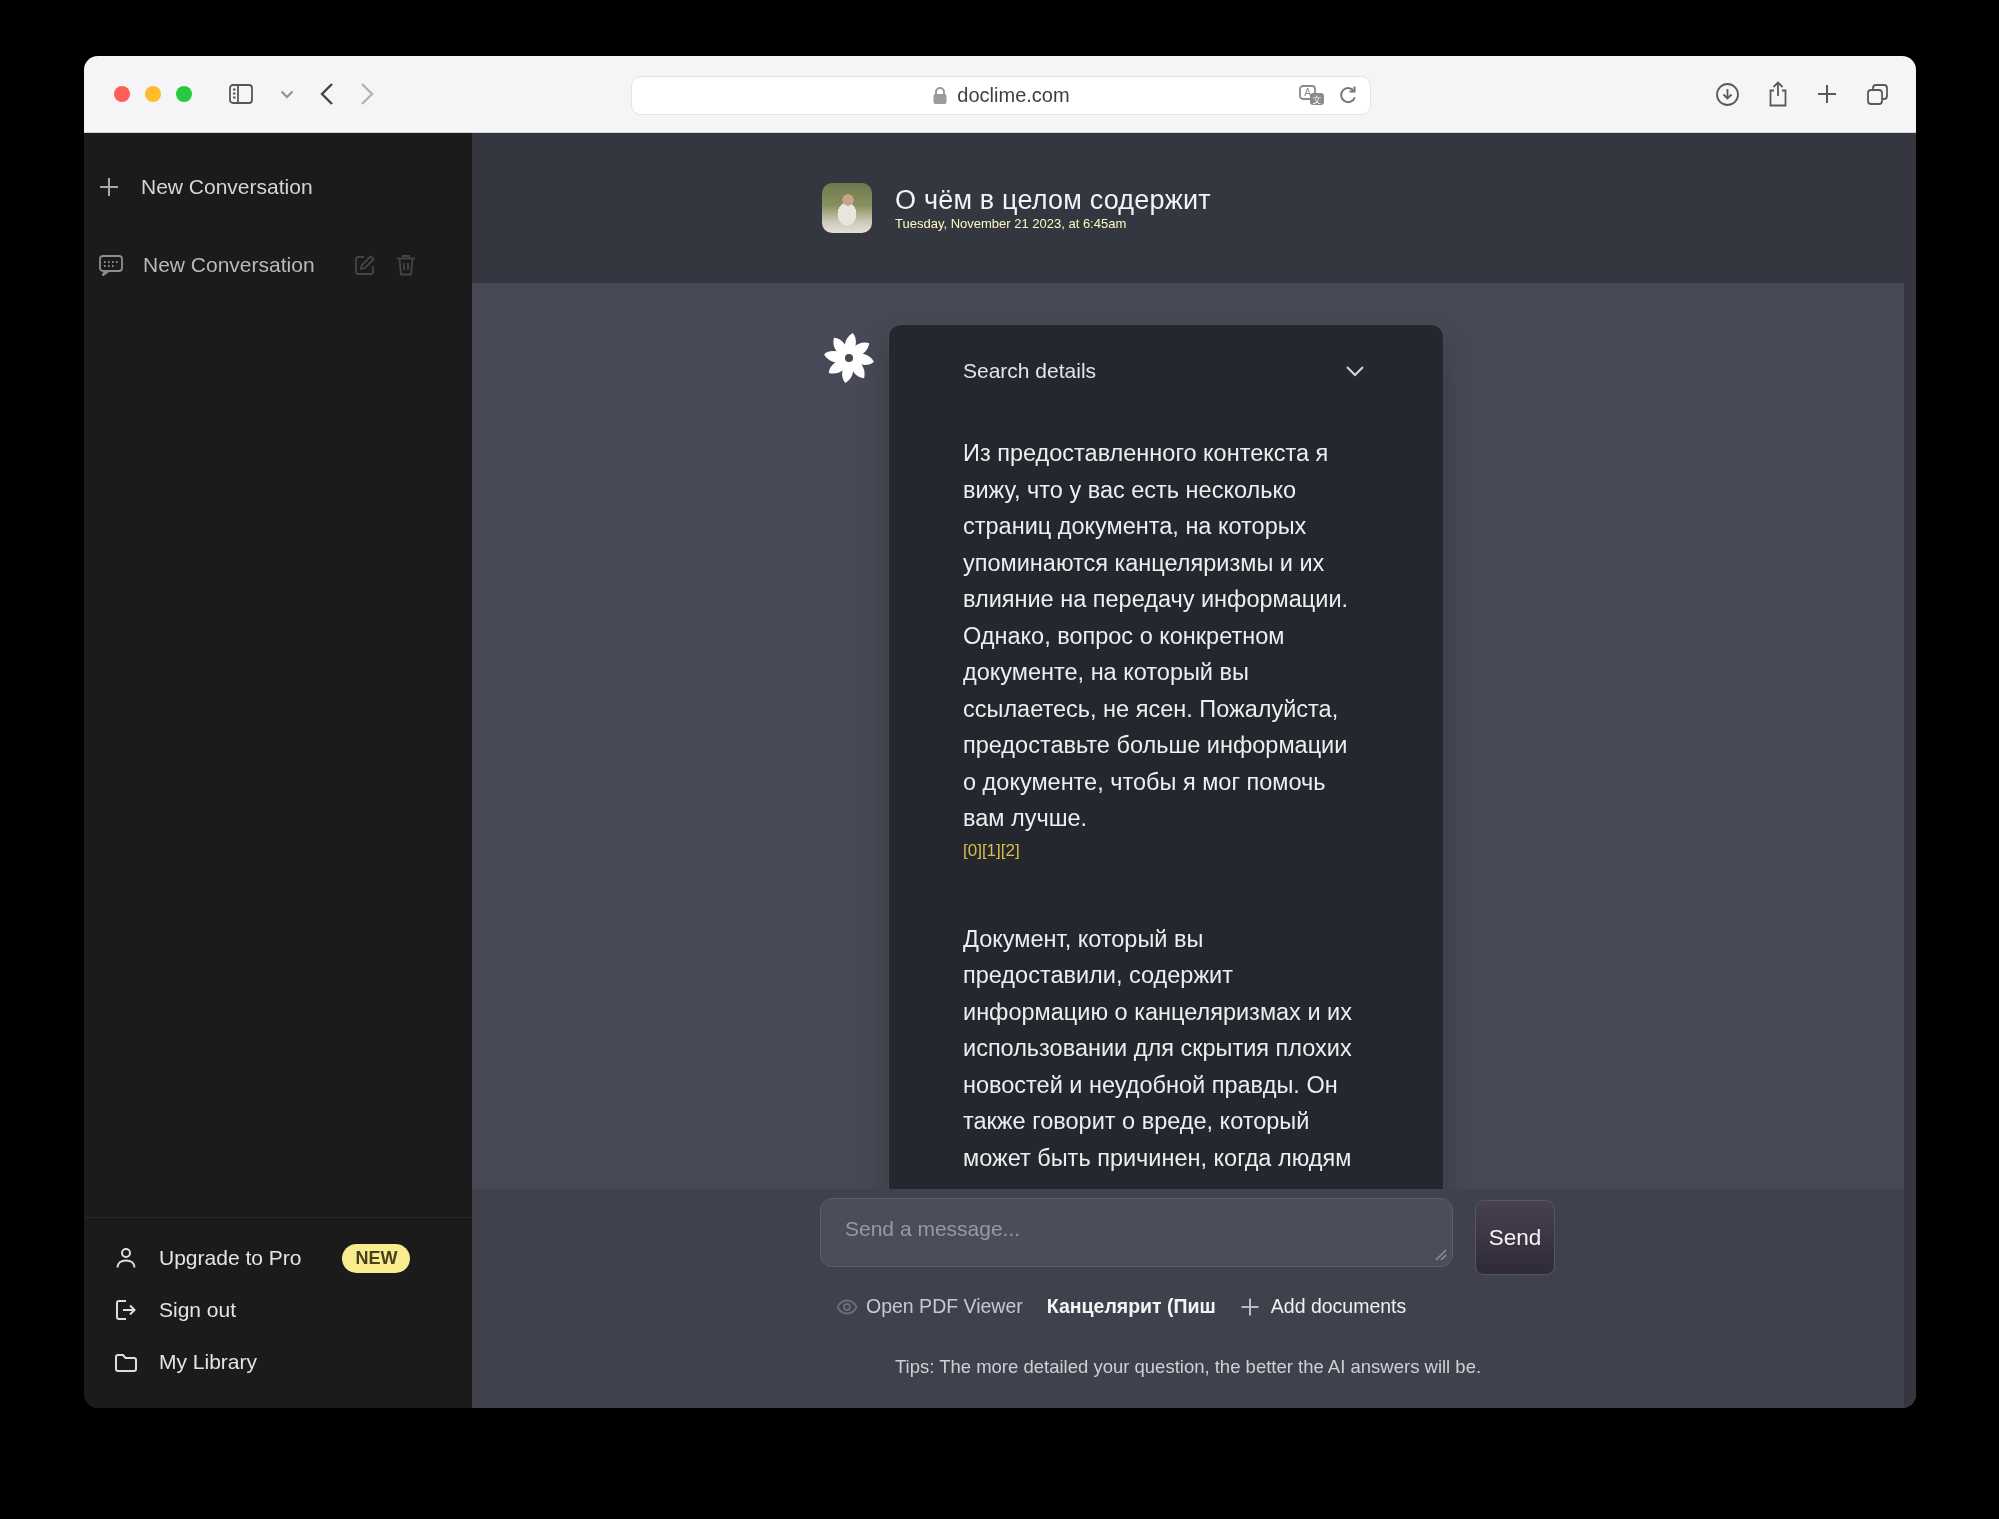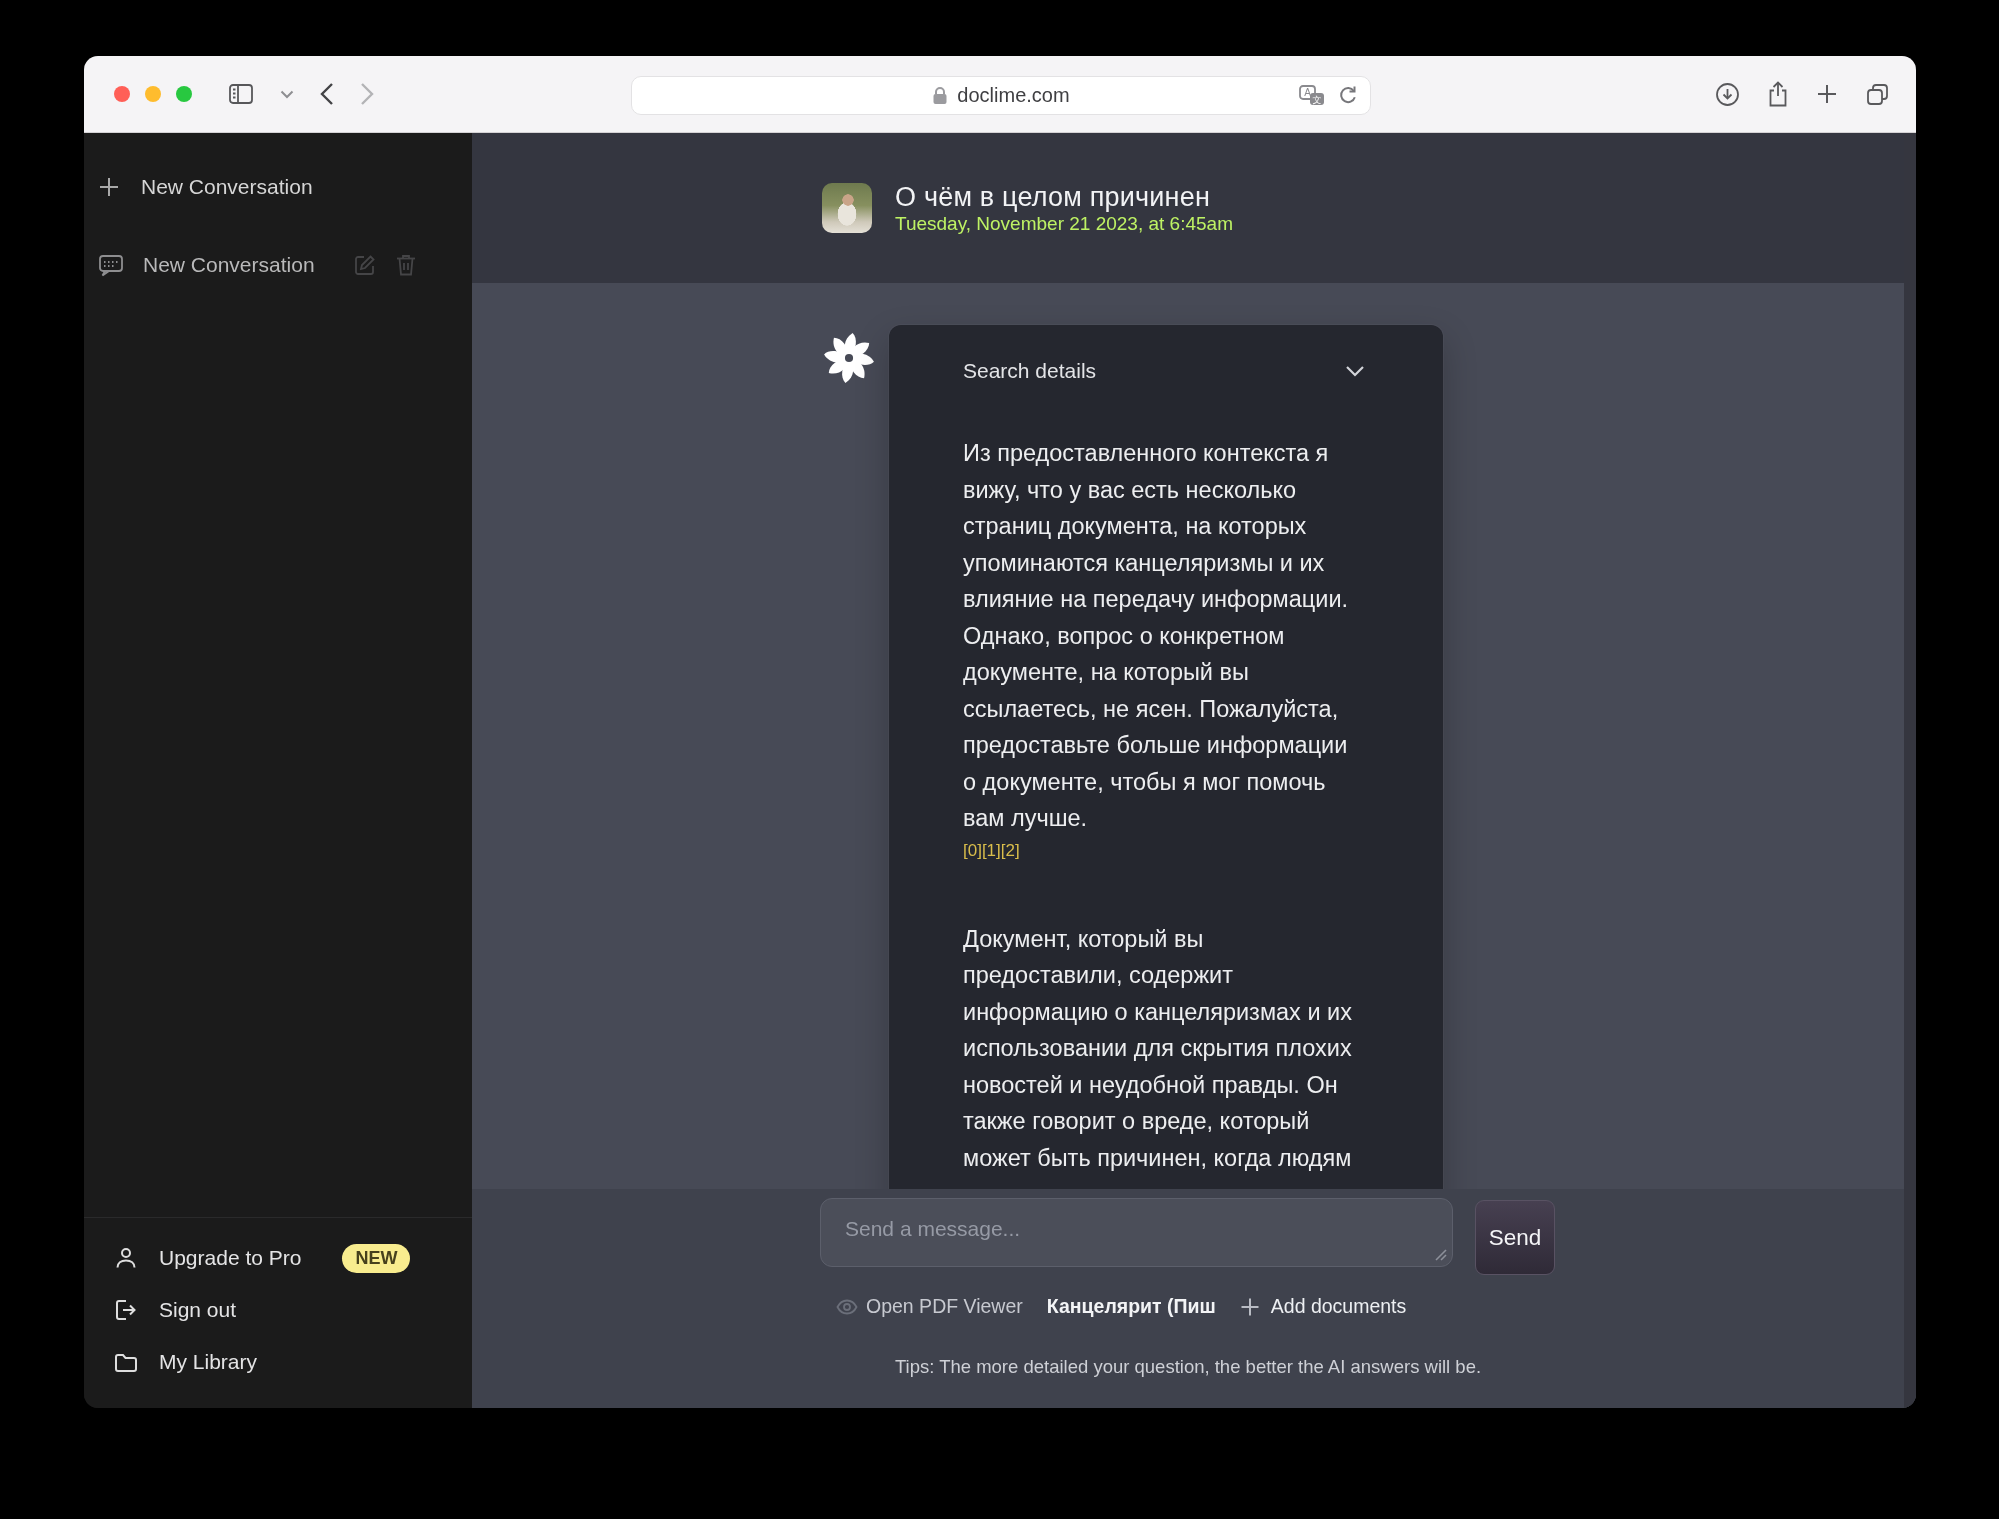--- a/index.html
+++ b/index.html
@@ -57,21 +57,21 @@
     display:flex; align-items:center; padding-left:350px; gap:23px;
   }
   .avatar {
     width:50px; height:50px; border-radius:10px; flex-shrink:0;
     background:
       radial-gradient(circle at 52% 34%, #c9a488 0 13%, transparent 14%),
       radial-gradient(ellipse at 50% 62%, #e9e5dc 0 26%, transparent 27%),
       linear-gradient(180deg,#6e7a4e 0%, #87905f 45%, #cfc9ba 78%, #e4e0d6 100%);
   }
   .chat-title { color:#f2f3f5; font-size:27px; letter-spacing:.2px; }
-  .chat-sub { color:#bef264; font-size:19px; }
+  .chat-sub { color:#fef9c3; font-size:13px; }
   .chat-body { flex:1; position:relative; overflow:hidden; }
   .msg-wrap { position:absolute; left:348px; top:42px; width:746px; display:flex; align-items:flex-start; }
   .ai-avatar { width:60px; flex-shrink:0; margin-top:4px; display:flex; }
   .card {
     margin-left:9px; width:554px; height:1100px; background:#25272f; border-radius:12px;
     padding:34px 78px 0 74px; box-shadow:0 0 0 1px rgba(255,255,255,.03), 0 14px 34px rgba(0,0,0,.22);
   }
   .card-head { display:flex; align-items:center; justify-content:space-between; }
   .card-head-label { color:#e3e4e7; font-size:21px; }
   .card-head .chev { color:#d3d5da; display:flex; }
@@ -276,21 +276,21 @@
         </div>
       </div>
     </div>
 
     <div class="main">
       <div class="scroll-gutter"></div>
 
       <div class="chat-header">
         <div class="avatar"></div>
         <div>
-          <div class="chat-title">О чём в целом причинен</div>
+          <div class="chat-title">О чём в целом содержит</div>
           <div class="chat-sub">Tuesday, November 21 2023, at 6:45am</div>
         </div>
       </div>
 
       <div class="chat-body">
         <div class="msg-wrap">
           <span class="ai-avatar">
             <svg width="58" height="58" viewBox="0 0 64 64" fill="#ffffff">
               <g>
                 <path d="M32 32 C25 23 25.5 11 36 4.5 C42 10.5 40.5 23.5 32 32 Z"></path>

